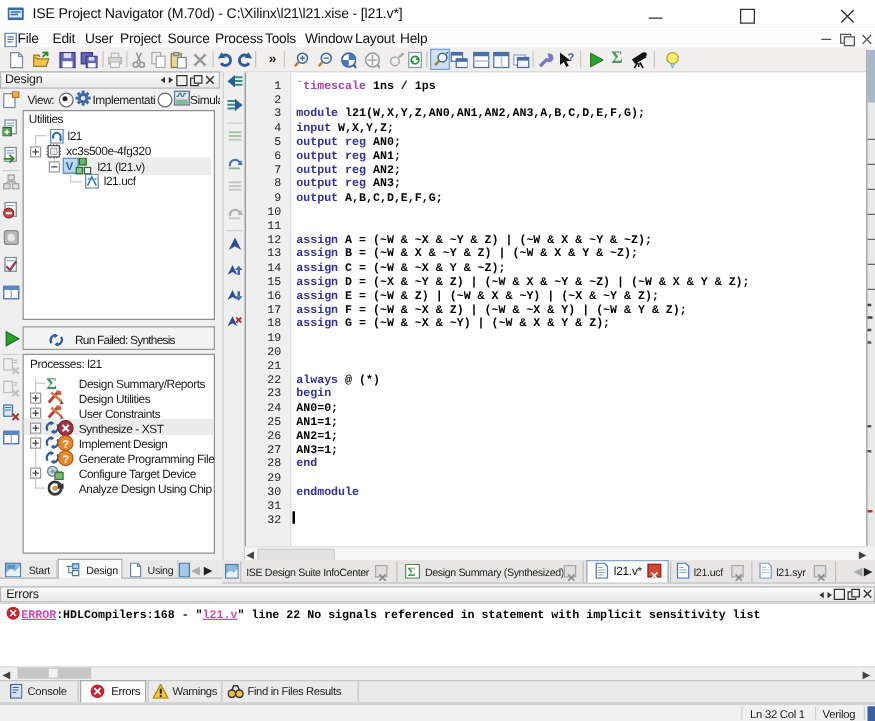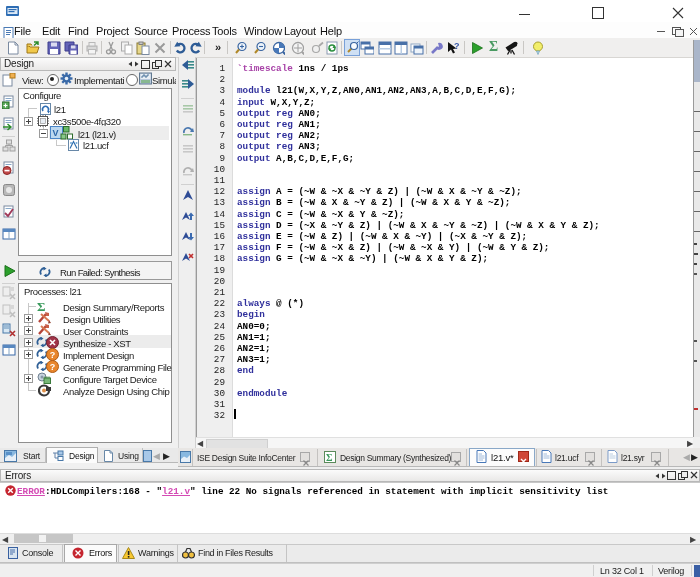--- a/index.html
+++ b/index.html
@@ -43,38 +43,39 @@
 
 <div class="abs" id="titlebar"></div>
 <div class="abs" style="left:6px;top:4px;width:15px;height:14px;">
  <svg width="15" height="14">
         <rect x="0" y="2" width="13" height="10" rx="1" fill="#2e6db4"></rect>
         <rect x="1.5" y="4" width="10" height="6" fill="#dce9f6"></rect>
         <rect x="2.5" y="5" width="8" height="1.2" fill="#2e6db4"></rect>
         <rect x="2.5" y="7" width="6" height="1.2" fill="#2e6db4"></rect>
       </svg>
 </div>
+<div class="abs" id="title-text">ISE Project Navigator (M.70d) - C:\Xilinx\l21\l21.xise - [l21.v*]</div>
 <div class="abs" style="left:519px;top:14px;width:11px;height:1px;background:#333;"></div>
 <div class="abs" style="left:592px;top:7px;width:10px;height:10px;border:1px solid #333;"></div>
 <svg class="abs" style="left:672px;top:7px;" width="12" height="12">
       <path d="M1 1 L11 11 M11 1 L1 11" stroke="#333" stroke-width="1.1"></path>
     </svg>
 
 <div class="abs" id="menubar"></div>
 <div class="abs" style="left:3px;top:25px;width:12px;height:12px;">
  <svg width="12" height="12">
         <rect x="1" y="0.5" width="9" height="11" fill="#fff" stroke="#4a7ab5" stroke-width="1"></rect>
         <rect x="3" y="3" width="5" height="1" fill="#4a7ab5"></rect>
         <rect x="3" y="5" width="5" height="1" fill="#4a7ab5"></rect>
         <rect x="3" y="7" width="4" height="1" fill="#4a7ab5"></rect>
       </svg>
 </div>
 <div class="abs menu" style="left:14px;">File</div>
 <div class="abs menu" style="left:42px;">Edit</div>
-<div class="abs menu" style="left:68px;">Find</div>
+<div class="abs menu" style="left:68px;">User</div>
 <div class="abs menu" style="left:96px;">Project</div>
 <div class="abs menu" style="left:134px;">Source</div>
 <div class="abs menu" style="left:172px;text-align:right;">Process</div>
 <div class="abs menu" style="left:212px;">Tools</div>
 <div class="abs menu" style="left:244px;">Window</div>
 <div class="abs menu" style="left:284px;">Layout</div>
 <div class="abs menu" style="left:320px;">Help</div>
 
 <div class="abs" style="left:657px;top:31px;width:8px;height:1px;background:#555;"></div>
 <div class="abs" style="left:672px;top:27px;width:7px;height:6px;border:1px solid #555;"></div>
@@ -353,21 +354,21 @@
 <div class="abs" style="left:126px;top:74px;width:10px;height:10px;border:1px solid #666;border-radius:50%;background:#fff;"></div>
 <svg class="abs" style="left:139px;top:72px;" width="13" height="13">
       <rect x="0.5" y="1" width="12" height="11" fill="#b8c8dc" stroke="#607890"></rect>
       <rect x="1.5" y="2" width="10" height="5" fill="#e8eef4"></rect>
       <path d="M2 5 L4 5 L4 3 L6 3 L6 5 L8 5 L8 3 L10 3" stroke="#2c5c8c" fill="none" stroke-width="0.8"></path>
       <rect x="2" y="8" width="9" height="3" fill="#88b890"></rect>
     </svg>
 <div class="abs t10" style="left:152px;top:75px;width:24px;overflow:hidden;">Simulation</div>
 
 <div class="abs whitebox" style="left:18px;top:88px;width:154px;height:168px;"></div>
-<div class="abs t10" style="left:23px;top:90px;">Configure</div>
+<div class="abs t10" style="left:23px;top:90px;">Utilities</div>
 <div id="hier-tree">
 <div class="abs guide" style="left:28px;top:108px;width:9px;height:1px;"></div>
 <div class="abs guide" style="left:28px;top:108px;width:1px;height:9px;"></div>
 <div class="abs guide" style="left:43px;top:126px;width:1px;height:4px;"></div>
 <div class="abs guide" style="left:56px;top:139px;width:1px;height:6px;"></div>
 <div class="abs guide" style="left:56px;top:145px;width:10px;height:1px;"></div>
 
 <svg class="abs" style="left:40px;top:103px;" width="12" height="12">
         <rect x="0.5" y="0.5" width="10" height="11" fill="#fff" stroke="#6888a8"></rect>
         <path d="M3 8 A3 3 0 1 1 8 8" fill="none" stroke="#2e6db4" stroke-width="1.6"></path>

